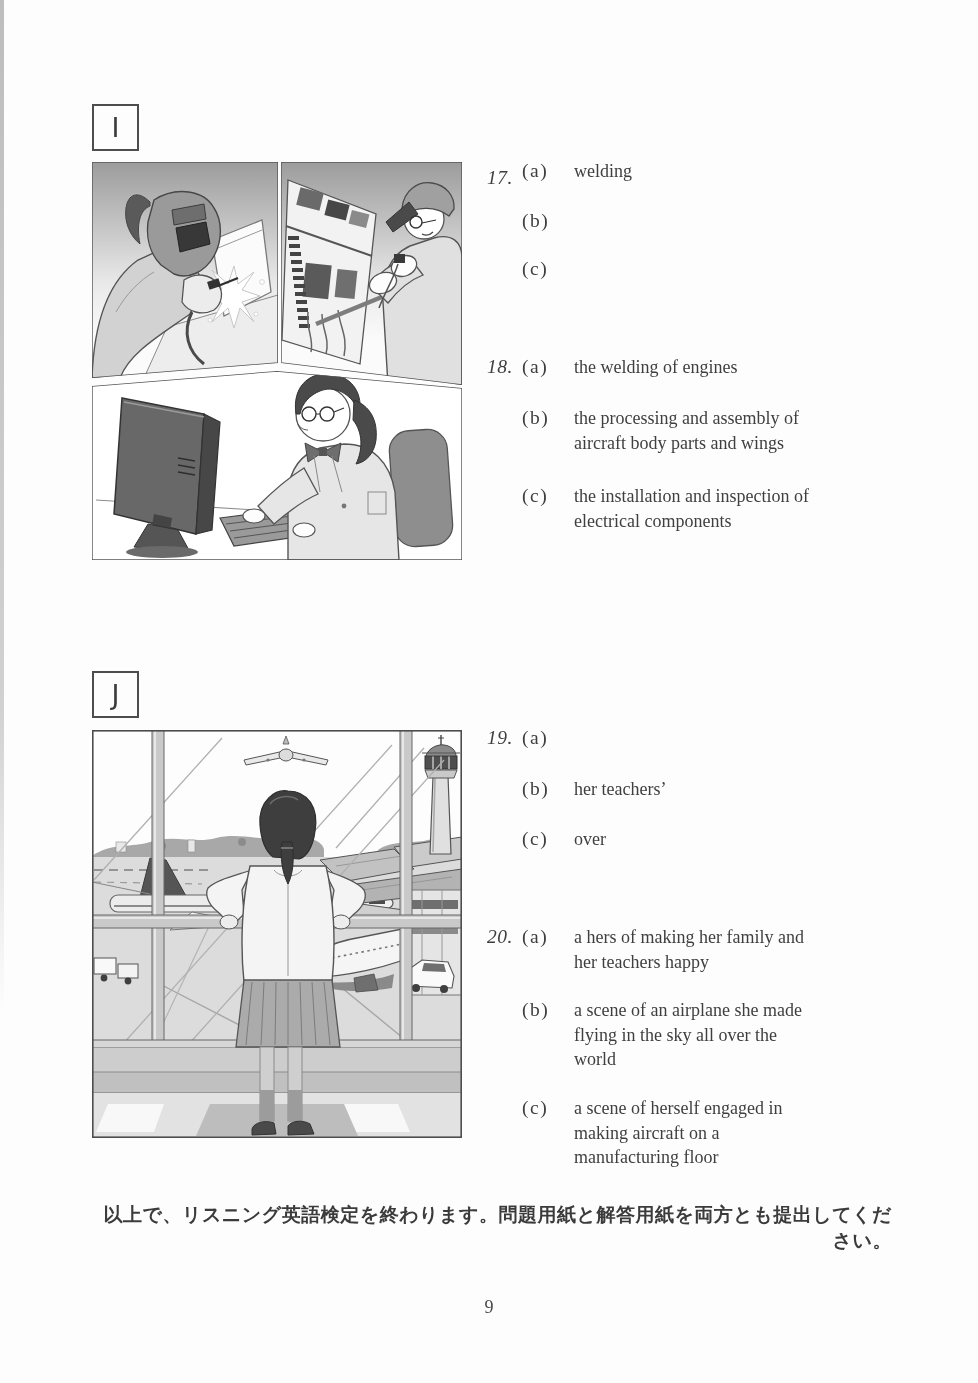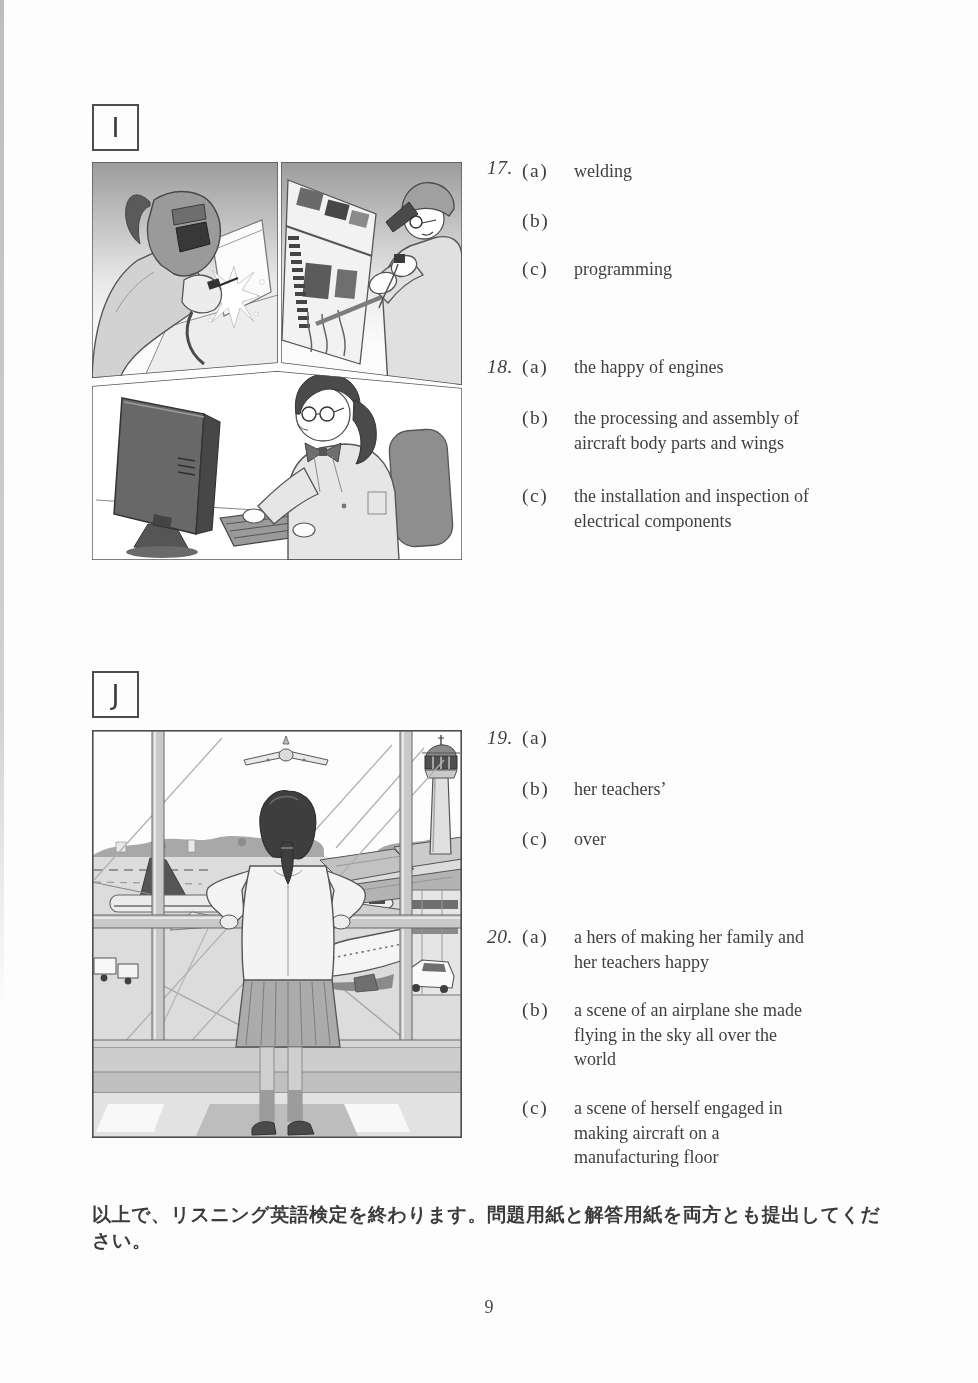--- a/index.html
+++ b/index.html
@@ -25,21 +25,21 @@
   .qnum{
     position:absolute;left:487px;font-size:19.5px;font-style:italic;
     letter-spacing:.5px;line-height:24.5px;
   }
   .opt{position:absolute;left:522px;display:flex;align-items:flex-start;}
   .letter{flex:0 0 auto;width:52px;font-size:19.5px;letter-spacing:1.5px;line-height:24.5px;}
   .otext{font-size:18px;line-height:24.5px;white-space:pre-line;width:348px;}
   .footer-note{
     position:absolute;left:92px;top:1202px;width:800px;
     font-family:"Liberation Sans","DejaVu Sans",sans-serif;font-weight:bold;
-    font-size:19px;letter-spacing:.5px;color:#3b3b3b;
+    font-size:19px;letter-spacing:.5px;color:#3b3b3b;text-align:right;
   }
   .page-num{
     position:absolute;left:0;right:0;top:1297px;text-align:center;
     font-size:18px;color:#4a4a4a;
   }
 </style>
 </head>
 <body>
 
 <div class="page">
@@ -181,37 +181,36 @@
         <polygon points="231,290 249,281 246,300" fill="#6e6e6e" stroke="#444" stroke-width="1"></polygon>
         <rect x="227" y="286" width="8" height="8" fill="#555"></rect>
         <path d="M 240 294 L 250 330 M 222 294 L 228 330" fill="none" stroke="#8a8a8a" stroke-width="1"></path>
         <rect x="276" y="330" width="18" height="22" fill="none" stroke="#8a8a8a" stroke-width="1"></rect>
         <circle cx="252" cy="344" r="2.4" fill="#777"></circle>
       </g>
       <polygon points="0,224 185,209 370,226 370,398 0,398" fill="none" stroke="#555" stroke-width="1.4"></polygon>
     </g>
   </svg>
 
-  <div class="qnum" style="top:156px">17.</div>
+  <div class="qnum" style="top:166px">17.</div>
   <div class="opt" style="top:159px">
     <span class="letter">(a)</span>
     <span class="otext">welding</span>
   </div>
   <div class="opt" style="top:209px">
     <span class="letter">(b)</span>
   </div>
   <div class="opt" style="top:257px">
     <span class="letter">(c)</span>
-    <span class="otext">programming</span>
   </div>
 
   <div class="qnum" style="top:355px">18.</div>
   <div class="opt" style="top:355px">
     <span class="letter">(a)</span>
-    <span class="otext">the happy of engines</span>
+    <span class="otext">the welding of engines</span>
   </div>
   <div class="opt" style="top:406px">
     <span class="letter">(b)</span>
     <span class="otext">the processing and assembly of
 aircraft body parts and wings</span>
   </div>
   <div class="opt" style="top:484px">
     <span class="letter">(c)</span>
     <span class="otext">the installation and inspection of
 electrical components</span>

